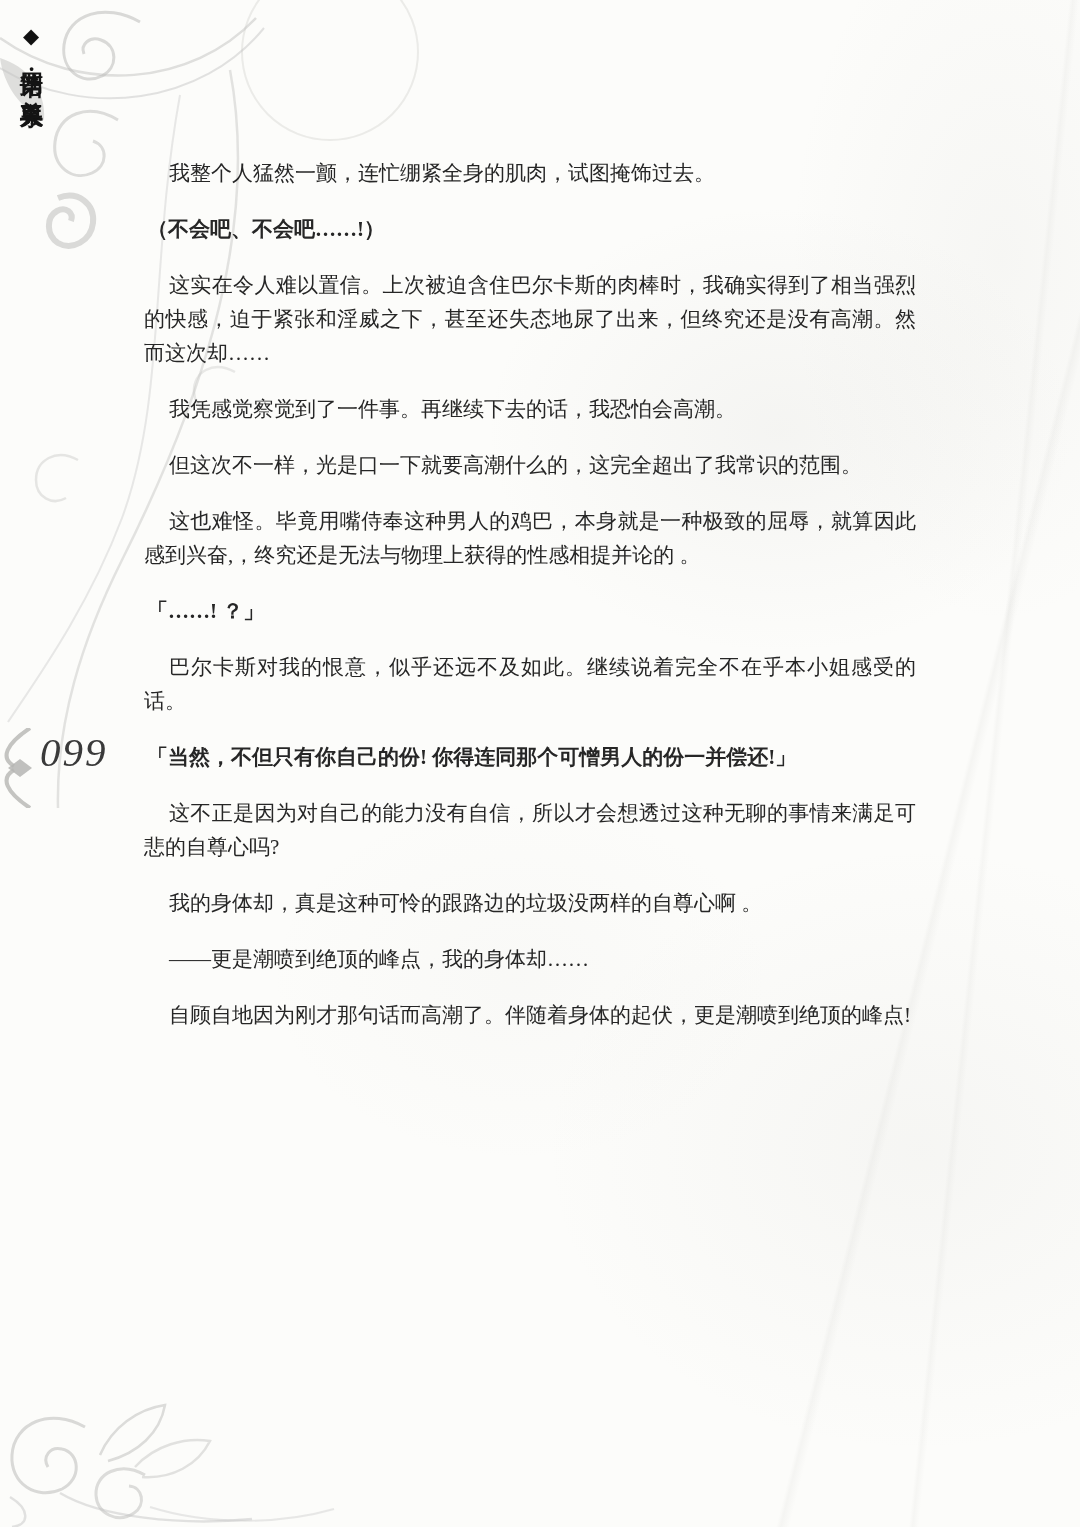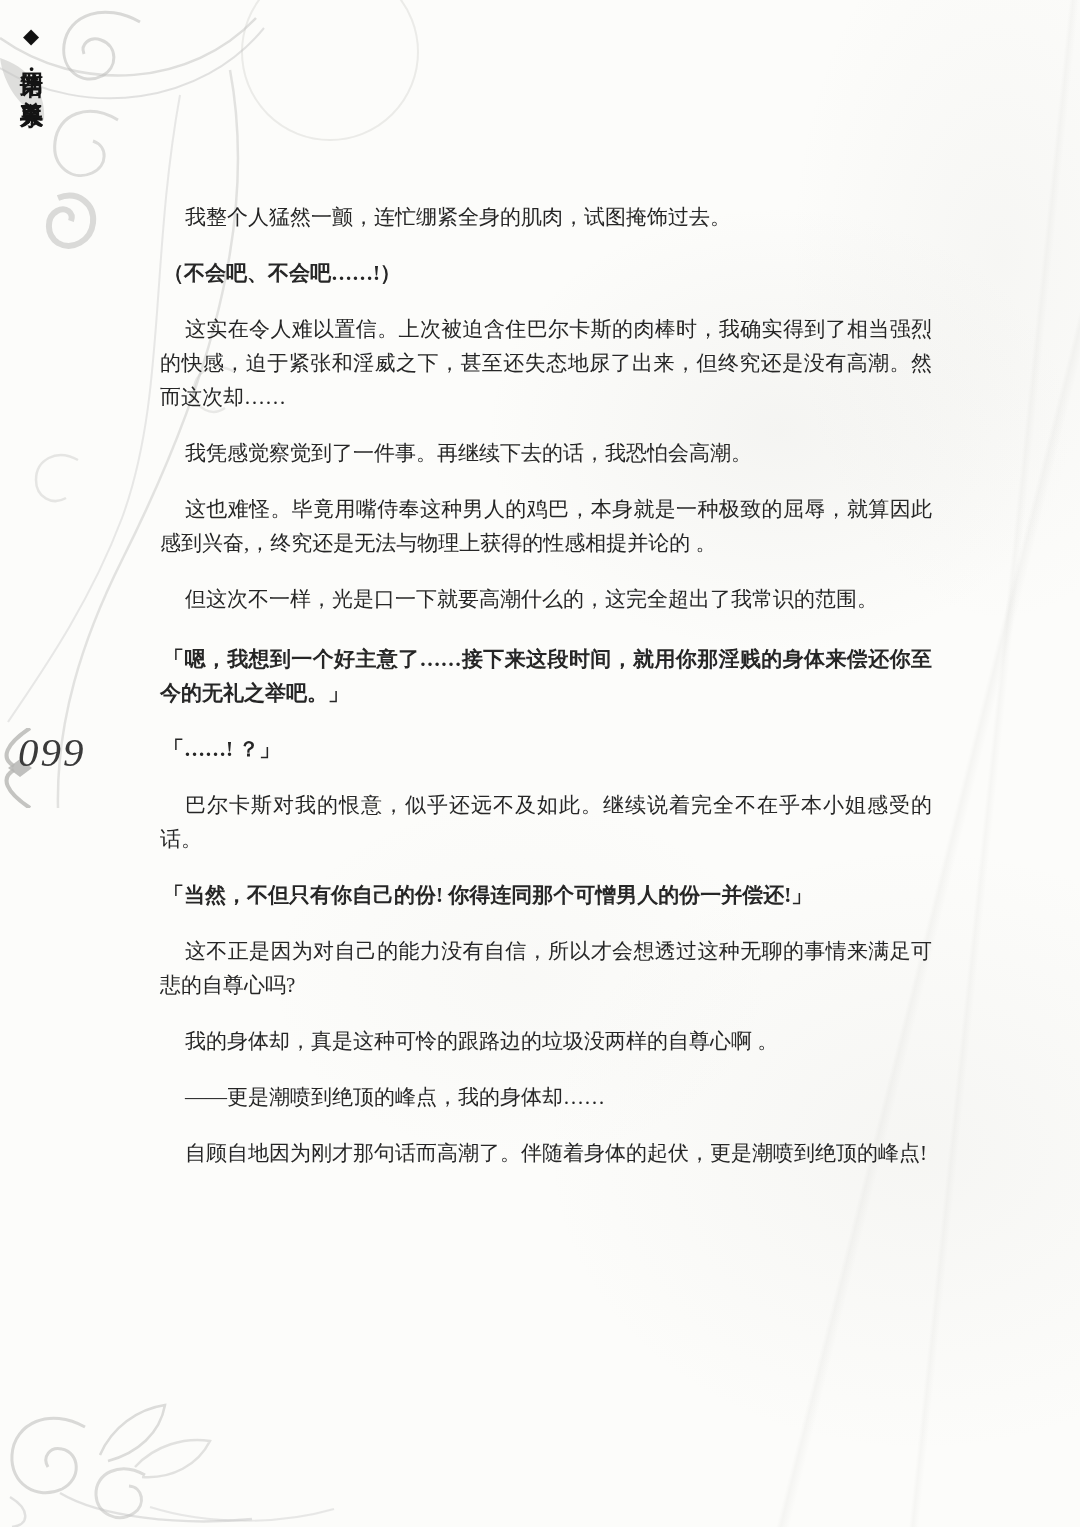--- a/index.html
+++ b/index.html
@@ -28,30 +28,29 @@
   }
   .chapter-title{
     position:absolute;left:16px;top:54px;
     writing-mode:vertical-rl;text-orientation:upright;
     font-size:23px;font-weight:700;letter-spacing:1px;
     color:#141414;
   }
   .pagenum-wrap{position:absolute;left:0;top:726px;width:130px;height:84px;}
   .pagenum-ornament{position:absolute;left:0;top:2px;}
   .pagenum{
-    position:absolute;left:18px;top:2px;
+    position:absolute;left:40px;top:2px;
     font-style:italic;font-size:41px;letter-spacing:2px;
     color:#3a3a3a;
   }
   .body-text{
-    position:absolute;left:160px;top:156px;width:772px;
+    position:absolute;left:144px;top:156px;width:772px;
     font-size:21px;line-height:34px;
     text-align:justify;
     color:#262626;
-    margin-top:44px;
   }
   .body-text p{margin:0 0 22px 0;}
   .body-text p.indent{text-indent:25px;}
   .body-text p.flush{text-indent:3px;font-weight:bold;}
   .body-text p.gap-above{margin-top:26px;}
 </style>
 </head>
 <body>
 
 <div class="page">
@@ -90,23 +89,22 @@
       <polygon points="8,40 20,31 32,40 20,49" fill="#b5b5b3" opacity="0.85"></polygon>
     </svg>
     <div class="pagenum">099</div>
   </div>
 
   <div class="body-text">
       <p class="indent">我整个人猛然一颤，连忙绷紧全身的肌肉，试图掩饰过去。</p>
       <p class="flush">（不会吧、不会吧……!）</p>
       <p class="indent">这实在令人难以置信。上次被迫含住巴尔卡斯的肉棒时，我确实得到了相当强烈的快感，迫于紧张和淫威之下，甚至还失态地尿了出来，但终究还是没有高潮。然而这次却……</p>
       <p class="indent">我凭感觉察觉到了一件事。再继续下去的话，我恐怕会高潮。</p>
+      <p class="indent">但这次不一样，光是口一下就要高潮什么的，这完全超出了我常识的范围。</p>
       <p class="indent">这也难怪。毕竟用嘴侍奉这种男人的鸡巴，本身就是一种极致的屈辱，就算因此感到兴奋,，终究还是无法与物理上获得的性感相提并论的 。</p>
-      <p class="indent">但这次不一样，光是口一下就要高潮什么的，这完全超出了我常识的范围。</p>
-      <p class="flush gap-above">「嗯，我想到一个好主意了……接下来这段时间，就用你那淫贱的身体来偿还你至今的无礼之举吧。」</p>
       <p class="flush">「……! ？」</p>
       <p class="indent">巴尔卡斯对我的恨意，似乎还远不及如此。继续说着完全不在乎本小姐感受的话。</p>
       <p class="flush">「当然，不但只有你自己的份! 你得连同那个可憎男人的份一并偿还!」</p>
       <p class="indent">这不正是因为对自己的能力没有自信，所以才会想透过这种无聊的事情来满足可悲的自尊心吗?</p>
       <p class="indent">我的身体却，真是这种可怜的跟路边的垃圾没两样的自尊心啊 。</p>
       <p class="indent">——更是潮喷到绝顶的峰点，我的身体却……</p>
       <p class="indent">自顾自地因为刚才那句话而高潮了。伴随着身体的起伏，更是潮喷到绝顶的峰点!</p>
     </div>
 
 </div>

